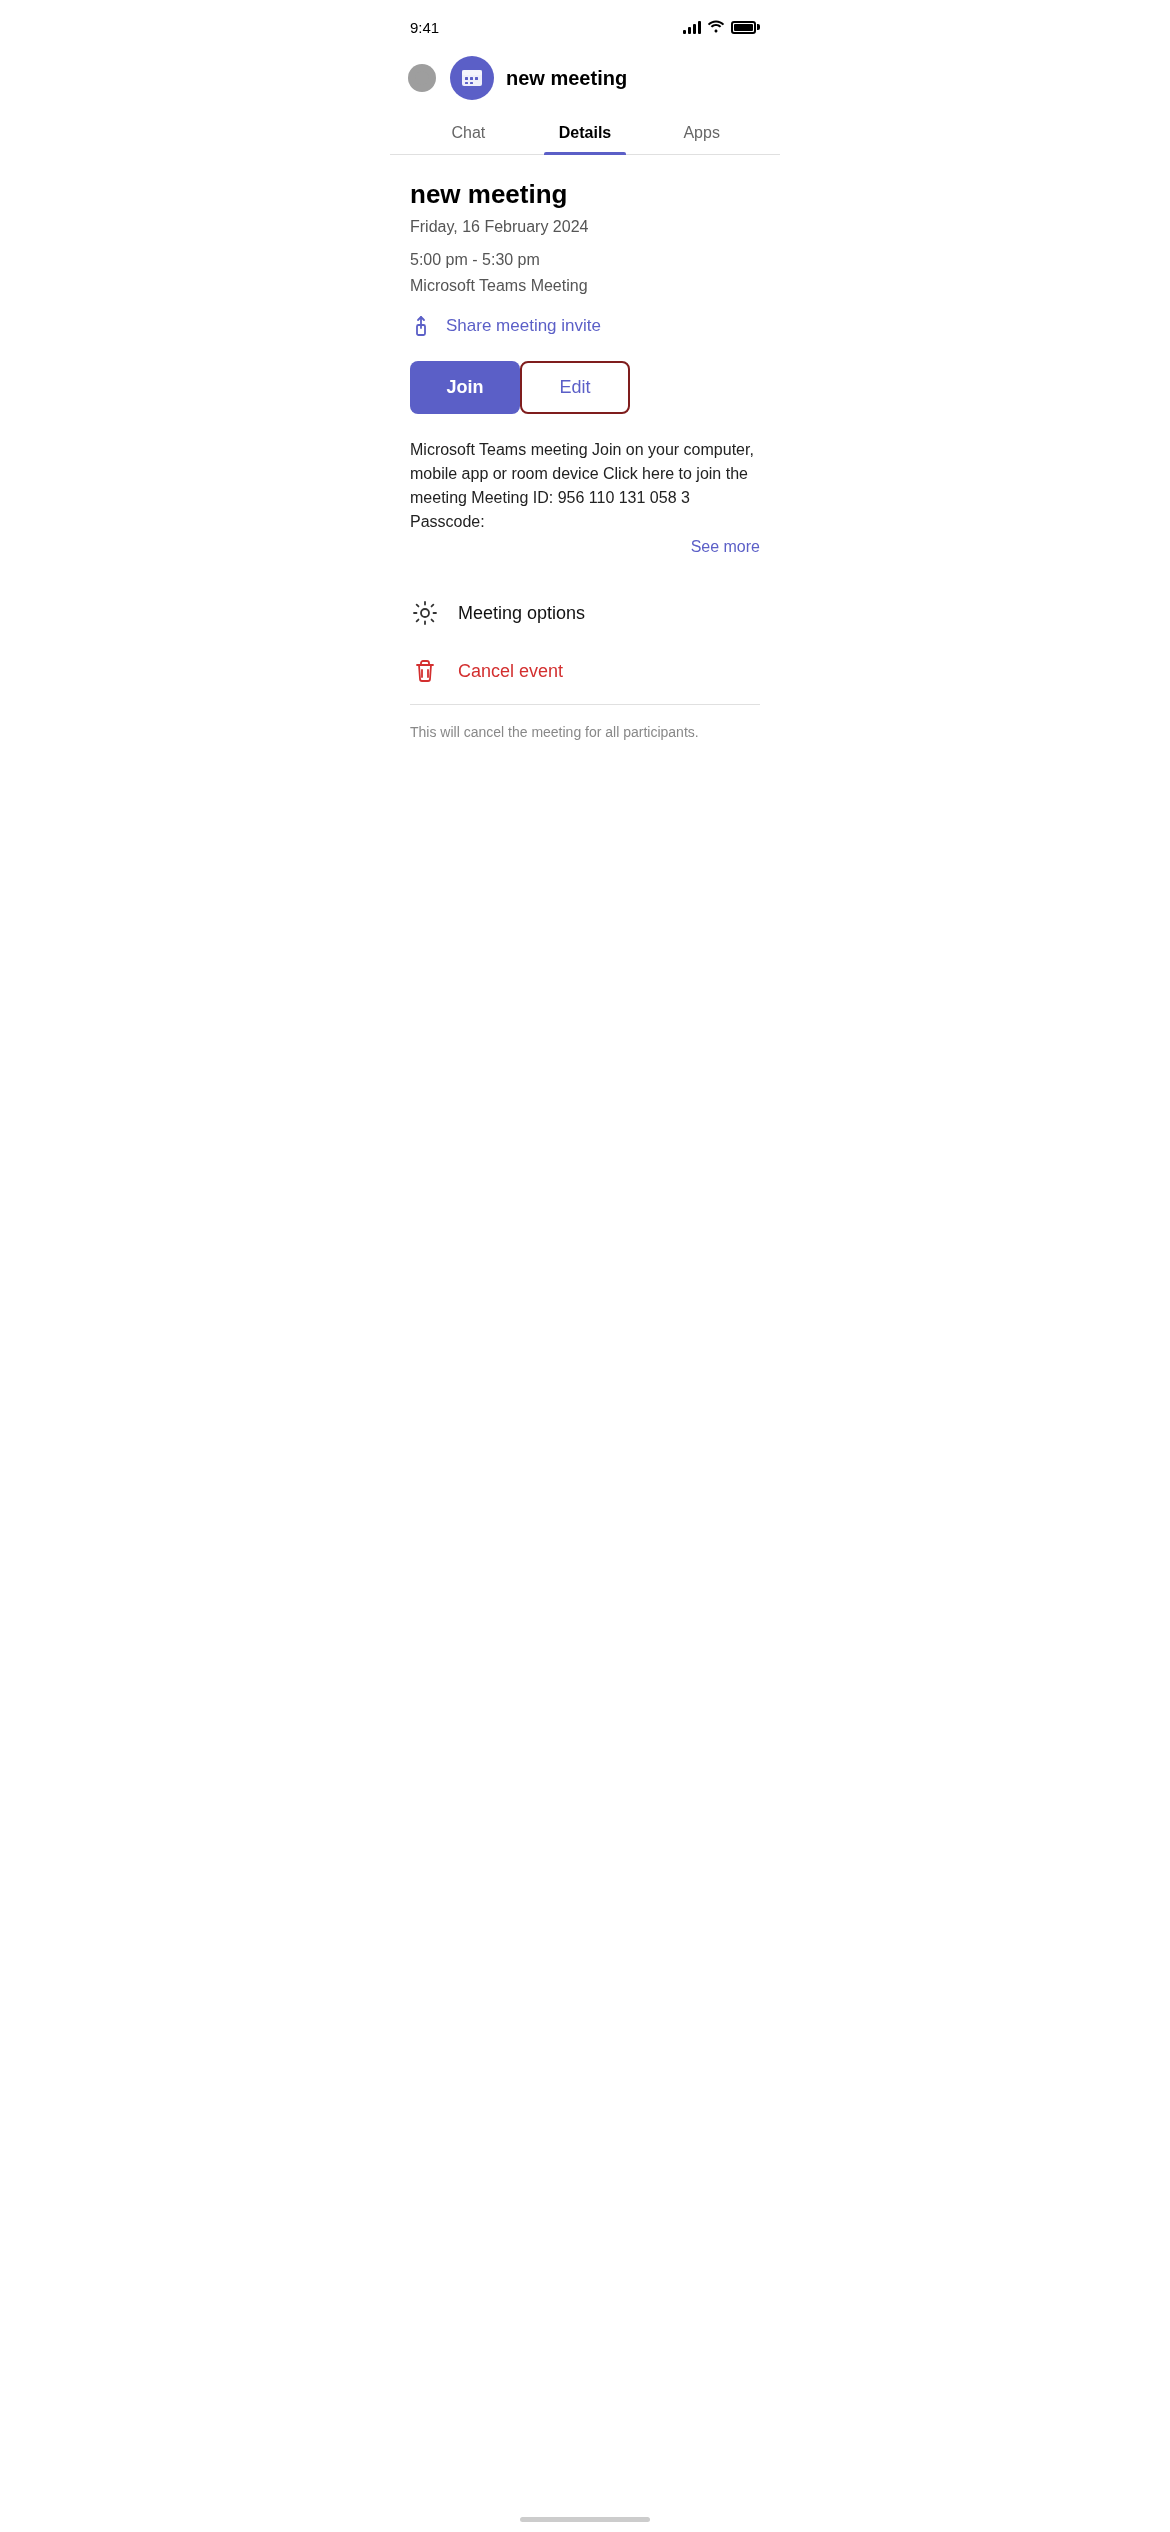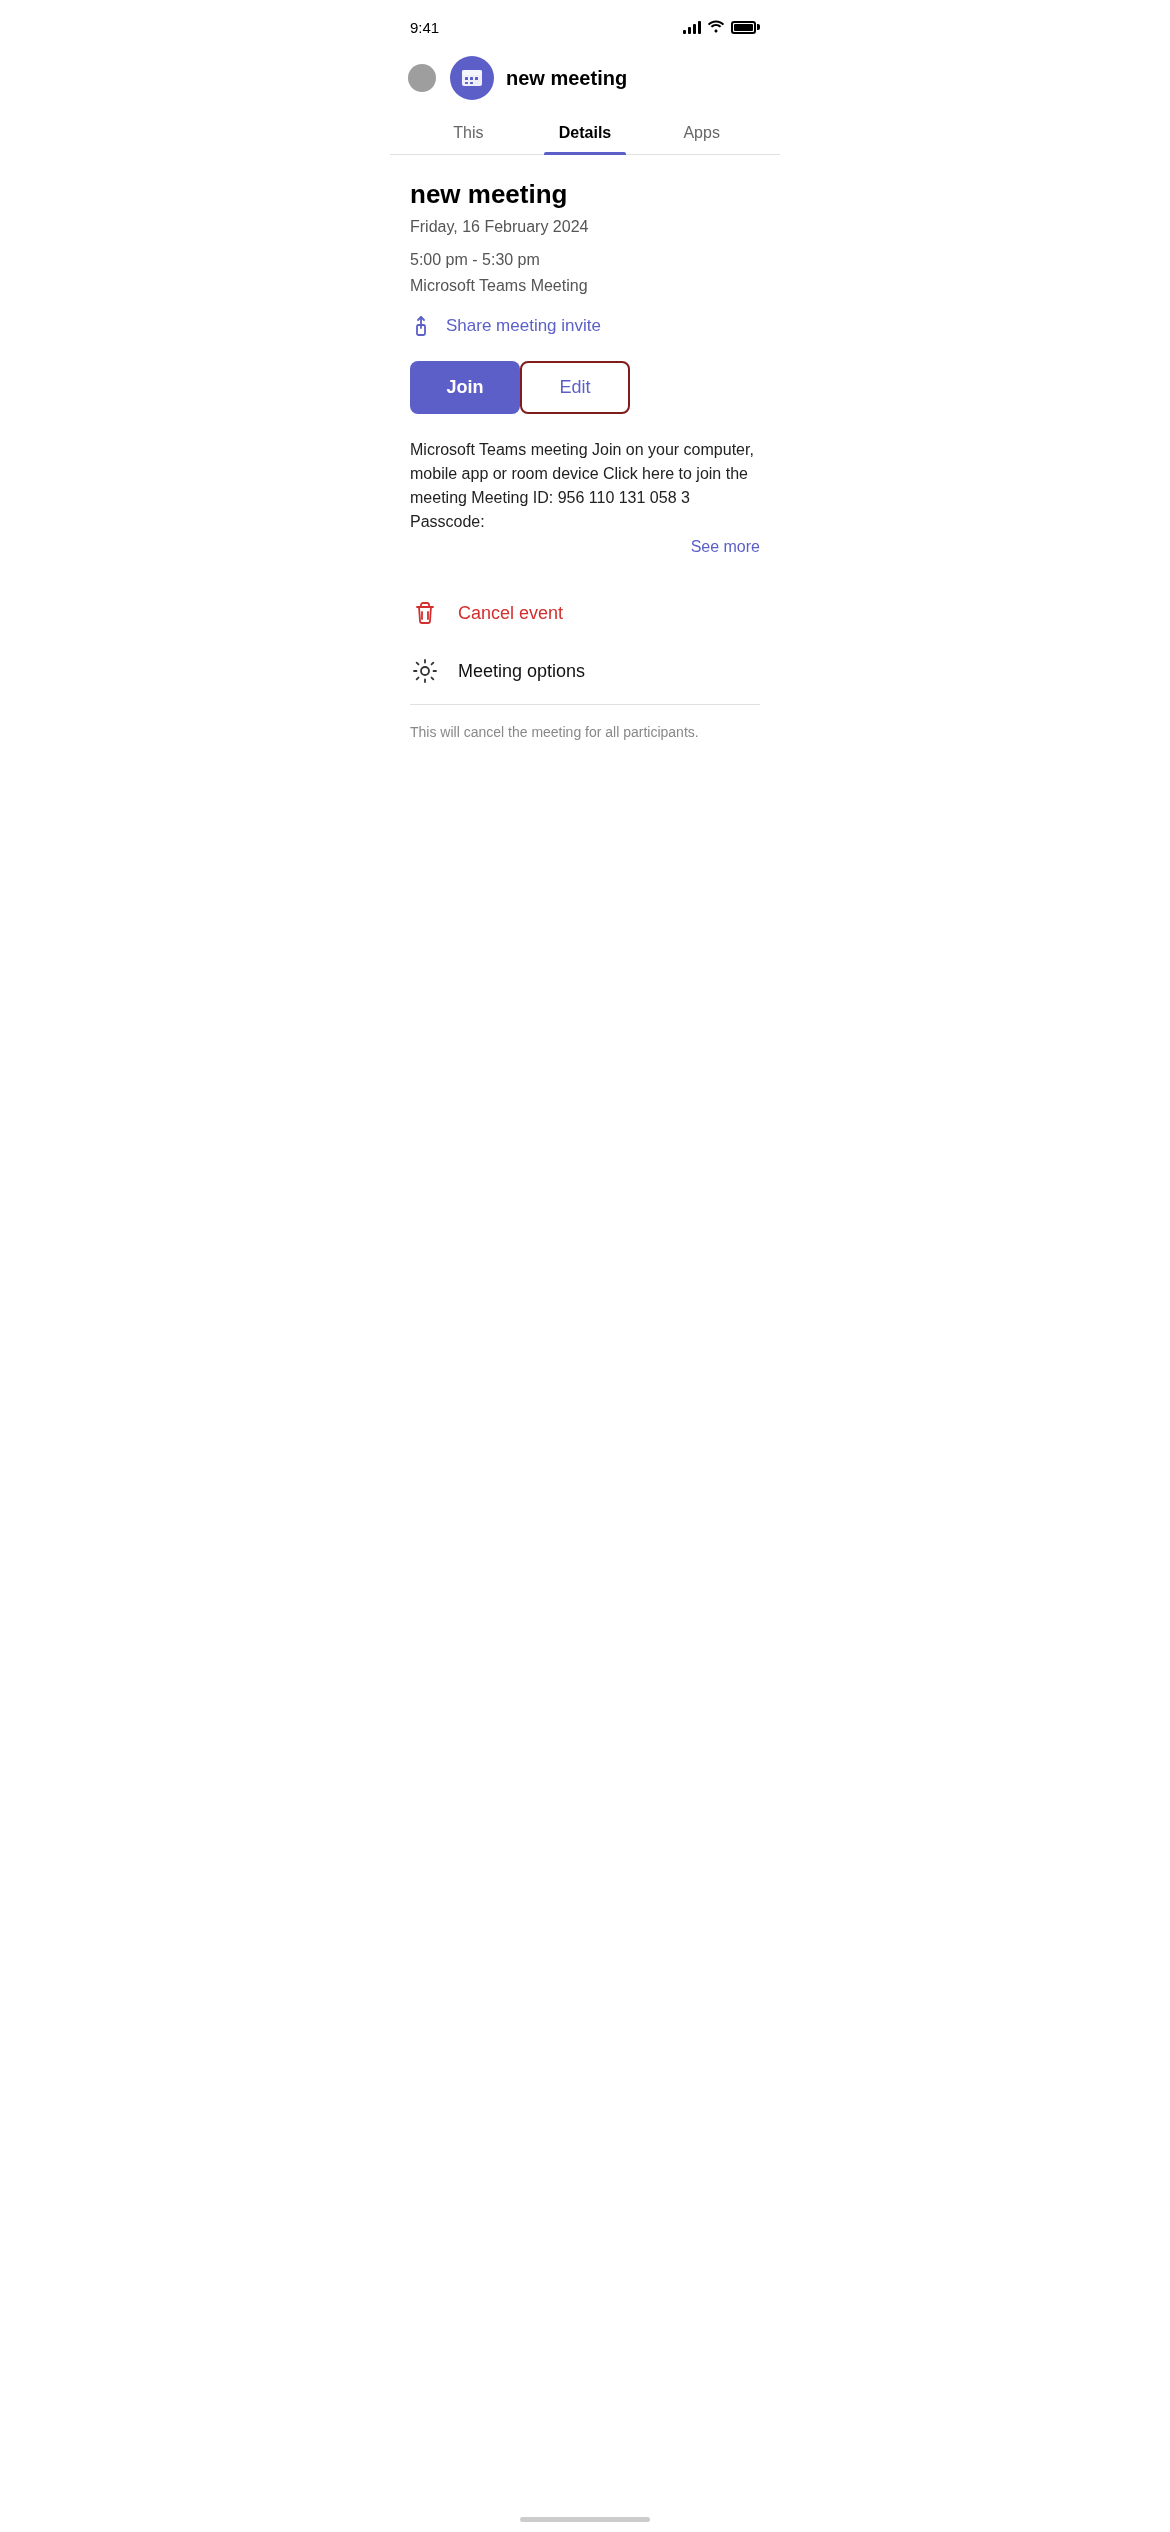--- a/index.html
+++ b/index.html
@@ -373,21 +373,21 @@
       <rect x="16" y="12" width="3" height="3" rx="0.5" fill="#5b5fc7"></rect>
       <rect x="6" y="17" width="3" height="2" rx="0.5" fill="#5b5fc7"></rect>
       <rect x="11" y="17" width="3" height="2" rx="0.5" fill="#5b5fc7"></rect>
     </svg>
   </div>
   <span class="header-title">new meeting</span>
 </div>
 
 <div class="tabs">
   <div class="tab">
-    <span>This</span>
+    <span>Chat</span>
   </div>
   <div class="tab active">
     <span>Details</span>
   </div>
   <div class="tab">
     <span>Apps</span>
   </div>
 </div>
 
 <div class="content">
@@ -411,34 +411,34 @@
     <button class="btn-join">Join</button>
     <button class="btn-edit">Edit</button>
   </div>
 
   <div class="meeting-description">Microsoft Teams meeting Join on your computer, mobile app or room device Click here to join the meeting Meeting ID: 956 110 131 058 3 Passcode:</div>
   <span class="see-more">See more</span>
 
   <div class="option-row">
     <div class="option-icon">
       <svg width="28" height="28" viewBox="0 0 28 28" fill="none">
-        <path d="M6 8h16M10 8V6a2 2 0 012-2h4a2 2 0 012 2v2M11 13v7M17 13v7M8 8l1 14a2 2 0 002 2h6a2 2 0 002-2l1-14" stroke="#d32f2f" stroke-width="1.8" stroke-linecap="round" stroke-linejoin="round" fill="none"></path>
+        <circle cx="14" cy="14" r="4" stroke="#333" stroke-width="1.8" fill="none"></circle>
+        <path d="M14 3 L14 5.5M14 22.5 L14 25M3 14 L5.5 14M22.5 14 L25 14M5.64 5.64 L7.46 7.46M20.54 20.54 L22.36 22.36M22.36 5.64 L20.54 7.46M7.46 20.54 L5.64 22.36" stroke="#333" stroke-width="1.8" stroke-linecap="round"></path>
       </svg>
     </div>
-    <span class="option-label cancel">Cancel event</span>
+    <span class="option-label">Meeting options</span>
   </div>
 
   <div class="option-row">
     <div class="option-icon">
       <svg width="28" height="28" viewBox="0 0 28 28" fill="none">
-        <circle cx="14" cy="14" r="4" stroke="#333" stroke-width="1.8" fill="none"></circle>
-        <path d="M14 3 L14 5.5M14 22.5 L14 25M3 14 L5.5 14M22.5 14 L25 14M5.64 5.64 L7.46 7.46M20.54 20.54 L22.36 22.36M22.36 5.64 L20.54 7.46M7.46 20.54 L5.64 22.36" stroke="#333" stroke-width="1.8" stroke-linecap="round"></path>
+        <path d="M6 8h16M10 8V6a2 2 0 012-2h4a2 2 0 012 2v2M11 13v7M17 13v7M8 8l1 14a2 2 0 002 2h6a2 2 0 002-2l1-14" stroke="#d32f2f" stroke-width="1.8" stroke-linecap="round" stroke-linejoin="round" fill="none"></path>
       </svg>
     </div>
-    <span class="option-label">Meeting options</span>
+    <span class="option-label cancel">Cancel event</span>
   </div>
 
   <div class="divider"></div>
 
   <div class="cancel-note">This will cancel the meeting for all participants.</div>
 </div>
 
 <div class="home-indicator"></div>
 
 </body></html>

